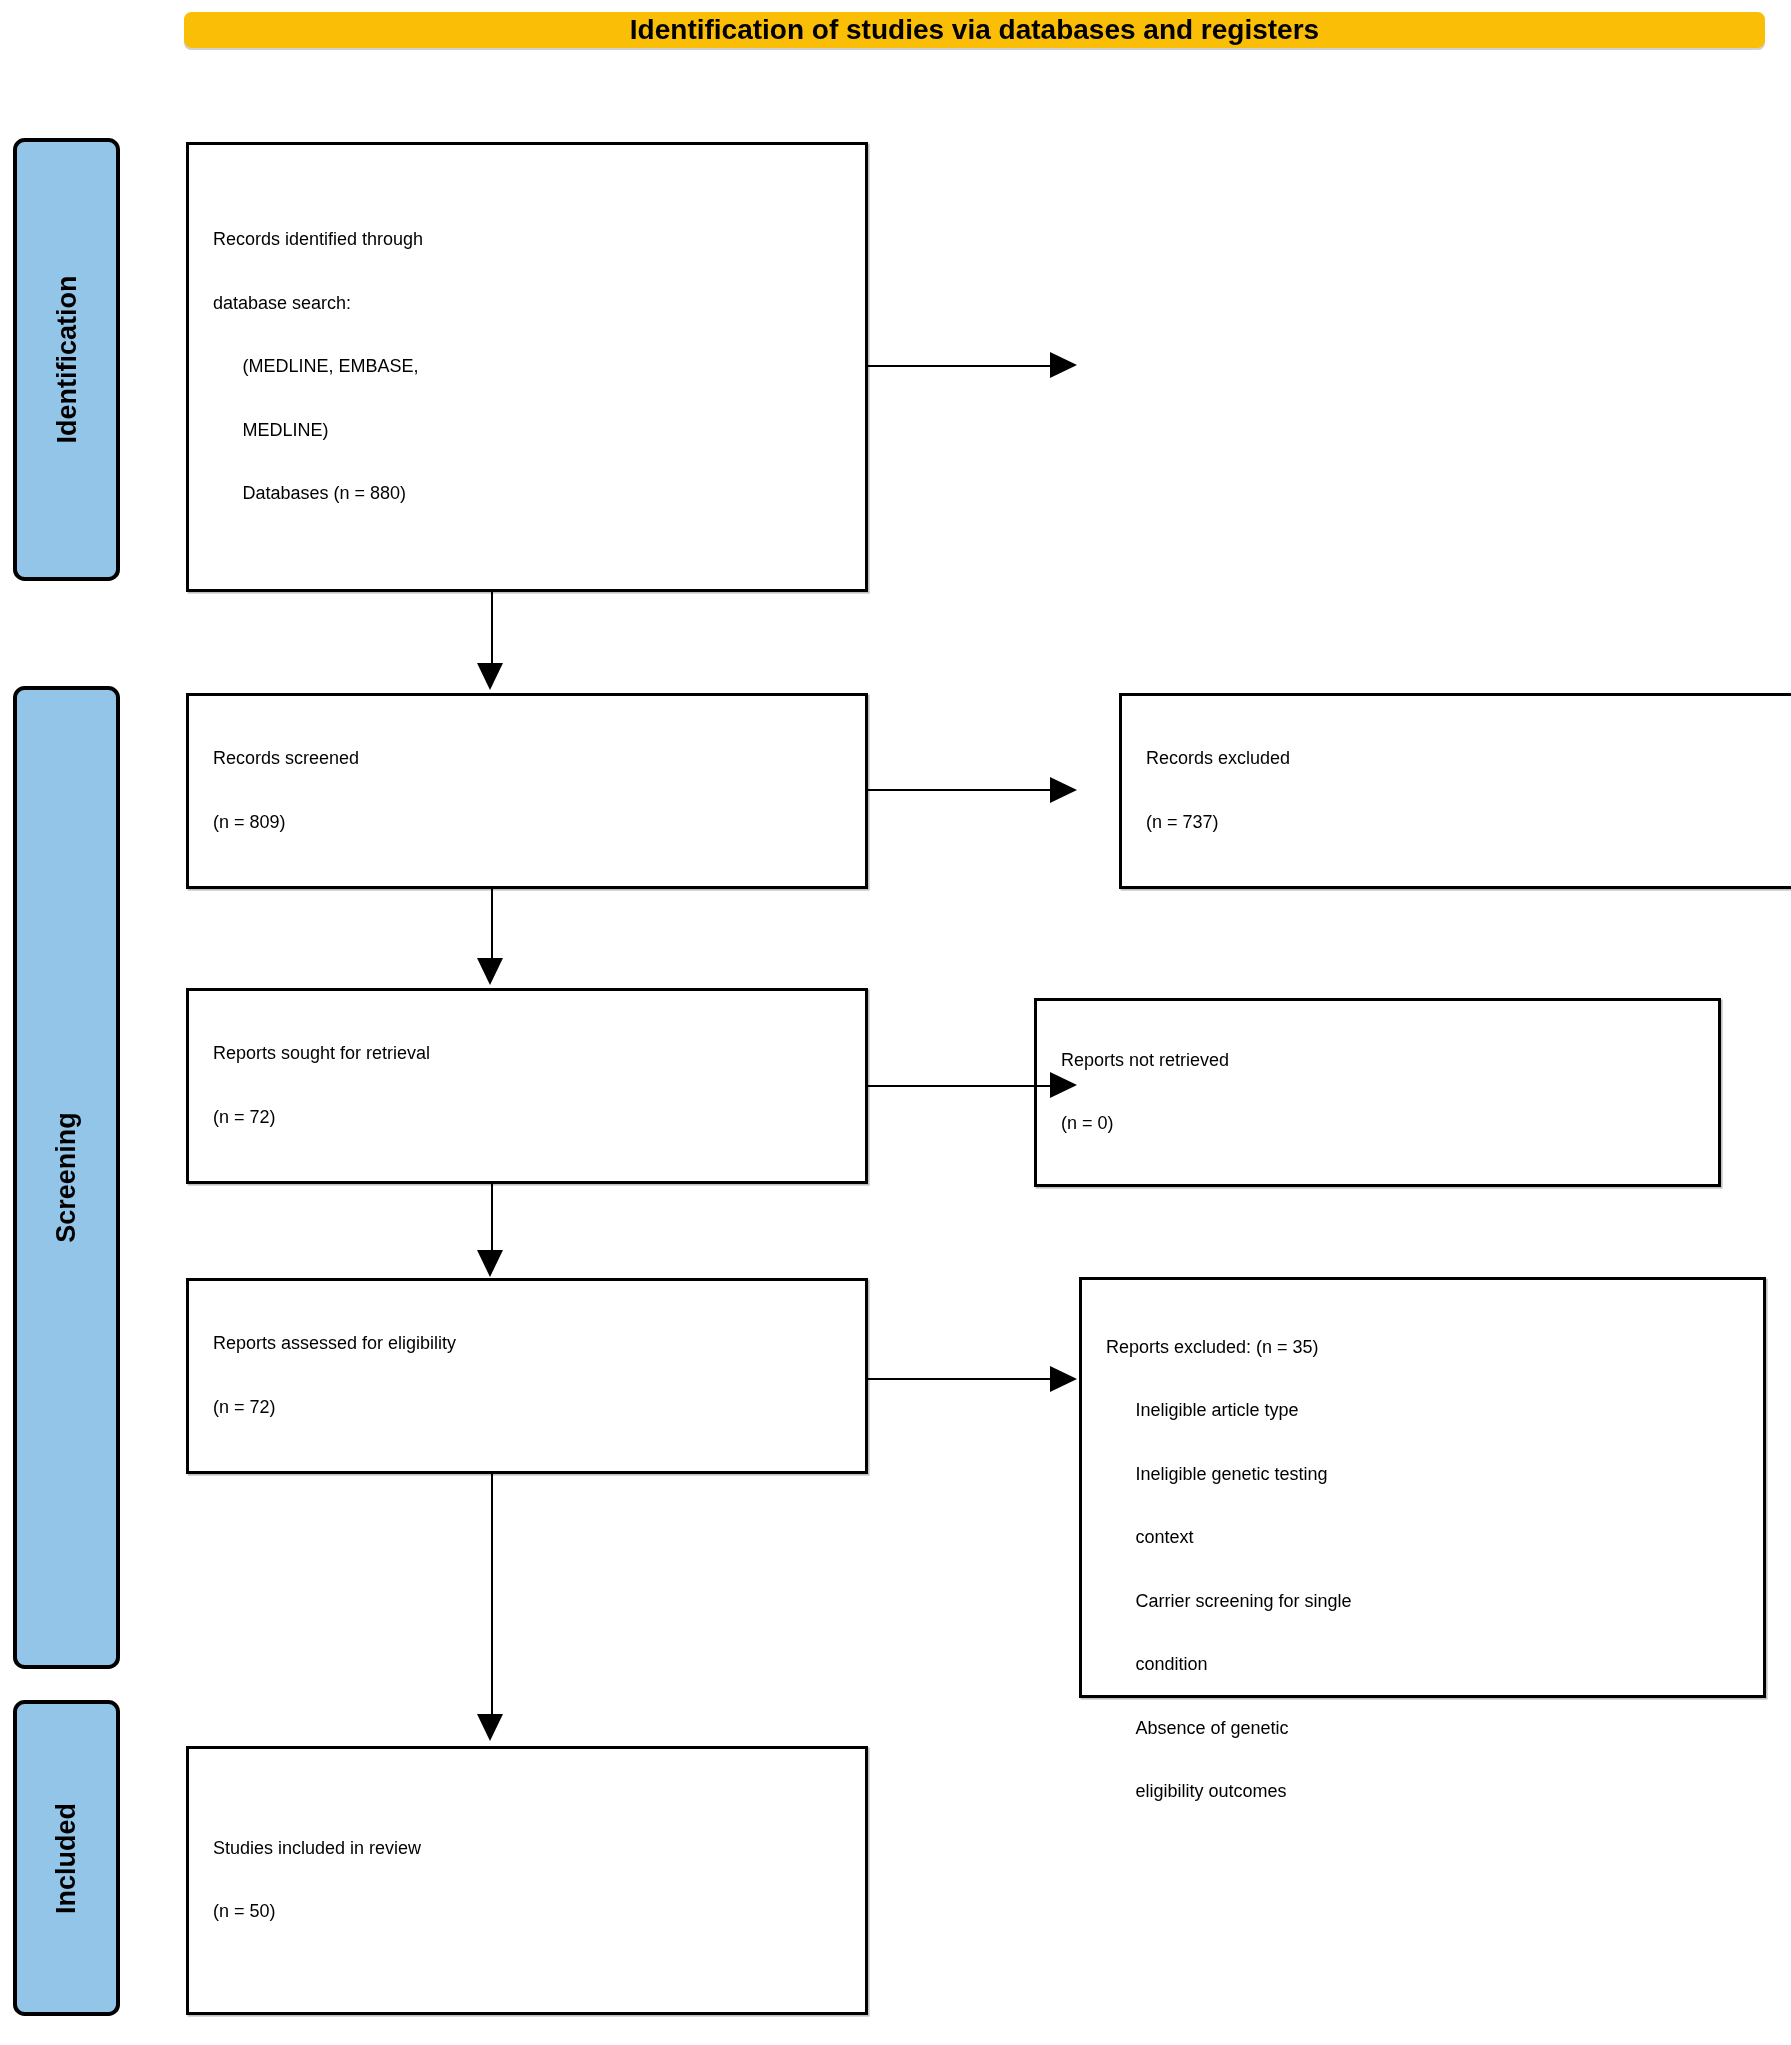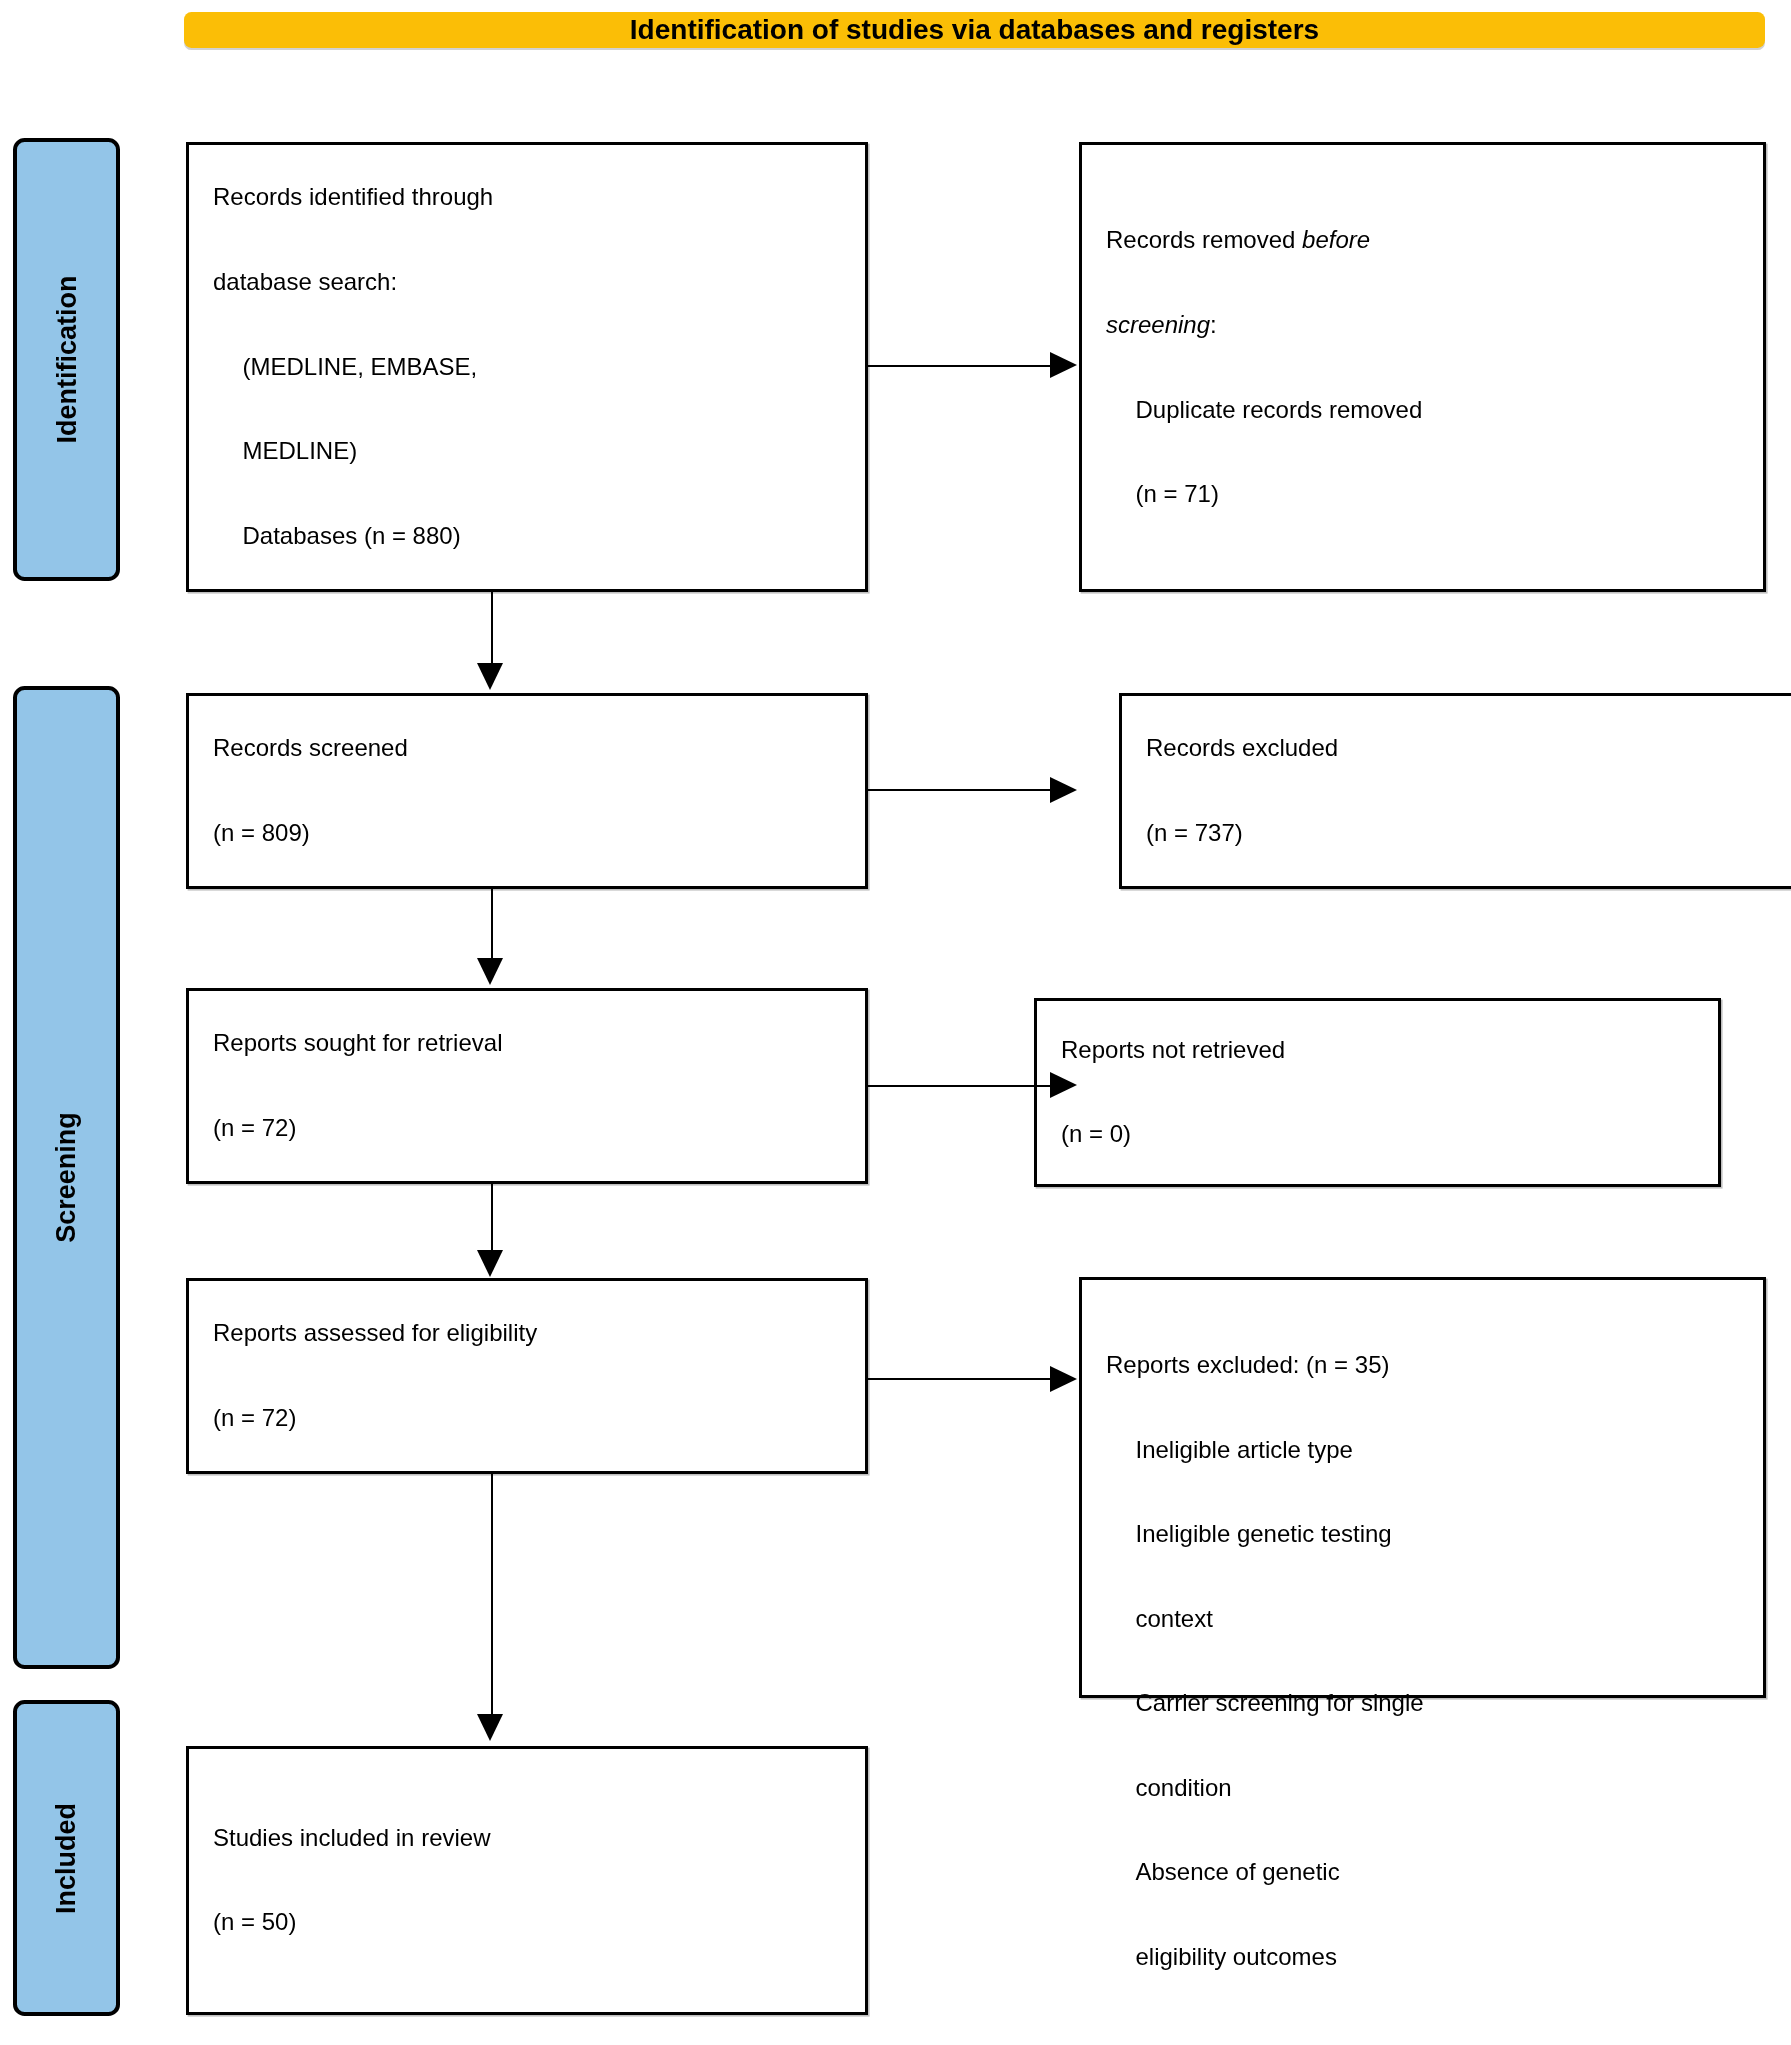--- a/index.html
+++ b/index.html
@@ -72,21 +72,21 @@
     position: absolute;
     background: #ffffff;
     border: 3.7px solid #000000;
     box-sizing: border-box;
     box-shadow: 1.6px 1.6px 0 0 rgba(0,0,0,0.25);
   }
   .flow-box .box-text {
     position: absolute;
     left: 24px;
     right: 13.7px;
-    font-size: 24px;
+    font-size: 18px;
     line-height: 1.175;
     color: #000000;
     white-space: pre-wrap;
   }
   .flow-box .box-text.vcenter {
     top: 50%;
     transform: translateY(-50%);
   }
   .flow-box .box-text.vtop {
     top: 14.7px;
@@ -174,28 +174,20 @@
   <div class="flow-box" id="box-records-identified">
     <div class="box-text vcenter">
       <div>Records identified through</div>
       <div>database search:</div>
       <div style="padding-left:29.5px;">(MEDLINE, EMBASE,</div>
       <div style="padding-left:29.5px;">MEDLINE)</div>
       <div style="padding-left:29.5px;">Databases (n = 880)</div>
     </div>
   </div>
 
-  <div class="flow-box" id="box-records-removed">
-    <div class="box-text vcenter">
-      <div><span>Records removed </span><span class="ital">before</span></div>
-      <div><span class="ital">screening</span><span>:</span></div>
-      <div style="padding-left:29.5px;">Duplicate records removed</div>
-      <div style="padding-left:29.5px;">(n = 71)</div>
-    </div>
-  </div>
 
   <div class="flow-box" id="box-records-screened">
     <div class="box-text vcenter">
       <div>Records screened</div>
       <div>(n = 809)</div>
     </div>
   </div>
 
   <div class="flow-box" id="box-records-excluded">
     <div class="box-text vcenter">

